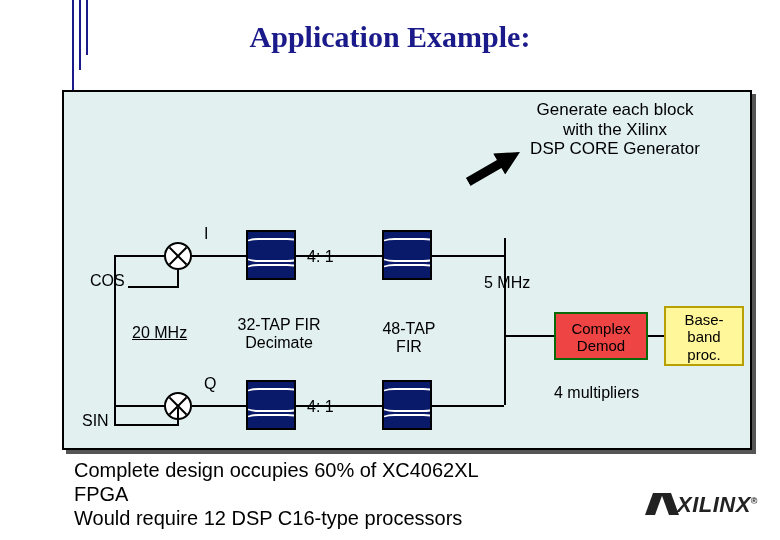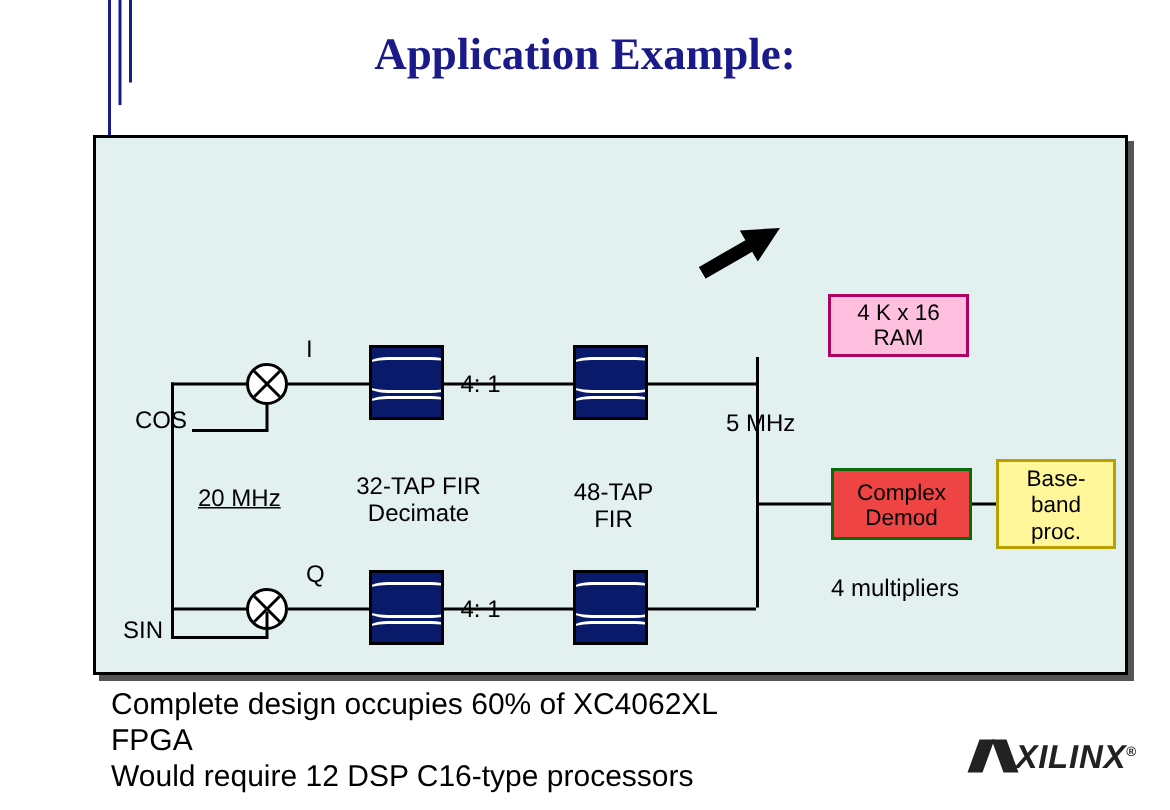--- a/index.html
+++ b/index.html
@@ -169,26 +169,27 @@
 <div class="vbar vb1"></div>
 <div class="vbar vb2"></div>
 <div class="vbar vb3"></div>
 
 <div class="title">
   <span>Application Example:</span><br>
 </div>
 
 <div class="panel">
 
+  <div class="note">
+    <span>Generate each block</span><br>
+    <span>with the Xilinx</span><br>
+    <span>DSP CORE Generator</span>
+  </div>
   <div class="arrow-up"></div>
 
-  <div class="ram">
-    <span>4 K x 16</span><br>
-    <span>RAM</span>
-  </div>
 
   <div class="hline" style="left:50px; top:163px; width:60px;"></div>
   <div class="mixer" style="left:100px; top:150px;"></div>
   <span class="lbl" style="left:140px; top:133px;">I</span>
   <div class="hline" style="left:128px; top:163px; width:54px;"></div>
   <div class="fbox" style="left:182px; top:138px;">
     <div class="wave w1"></div>
       <div class="wave w2 flip"></div>
       <div class="wave w3"></div>
   </div>

